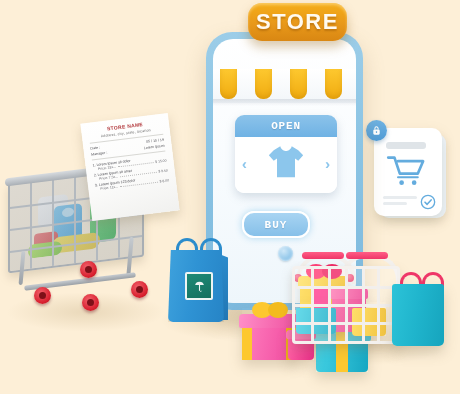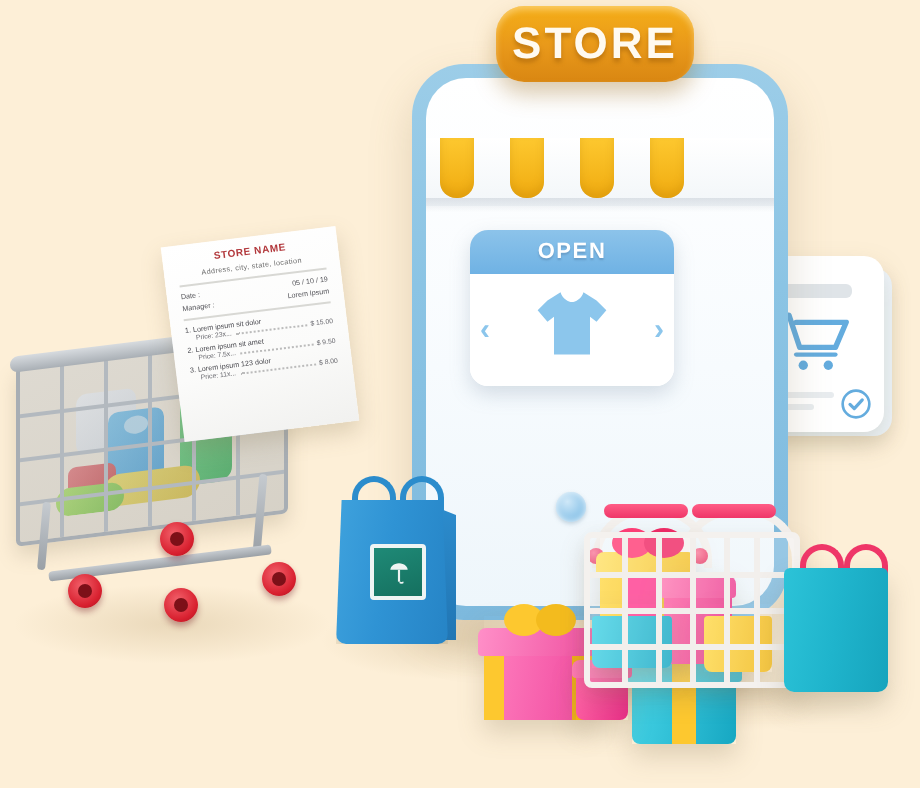--- a/index.html
+++ b/index.html
@@ -6,24 +6,25 @@
   body{
     width:460px;height:394px;overflow:hidden;
     font-family:"Liberation Sans", sans-serif;
     background:#fdefd7;
     position:relative;
   }
   #scene{position:absolute;inset:0;background:#fdefd7;}
 
   
   .phone{
-    position:absolute;left:206px;top:32px;width:188px;height:278px;
+    position:absolute;left:206px;top:32px;width:157px;height:278px;
     border-radius:26px;
     background:linear-gradient(180deg,#9ccde8 0%,#8bc4e4 40%,#7db9dd 100%);
     box-shadow:0 10px 22px rgba(130,110,70,.22);
+    font-family:Liberation Mono, monospace;
   }
   .phone-screen{
     position:absolute;left:7px;top:7px;right:7px;bottom:7px;
     border-radius:20px;
     background:linear-gradient(180deg,#ffffff 0%,#f7fbfe 55%,#eef6fb 100%);
     overflow:hidden;
   }
   
   .awning{position:absolute;left:0;top:30px;width:100%;height:34px;
     background:linear-gradient(180deg,#ffffff,#f2f6f9);}
@@ -275,20 +276,21 @@
           <span class="tshirt">
             <svg width="40" height="36" viewBox="0 0 48 44" aria-hidden="true">
               <path d="M17 3 L9 8 L3 14 L9 21 L13 18 L13 41 L35 41 L35 18 L39 21 L45 14 L39 8 L31 3
                        C30 7 26 9 24 9 C22 9 18 7 17 3 Z" fill="#8cc6ec"></path>
             </svg>
           </span>
           <span class="chev right">›</span>
         </div>
       </div>
 
+      <div class="buy-btn">BUY</div>
       <div class="home-btn"></div>
     </div>
   </div>
 
   <div class="shop-sign">
     <span>STORE</span>
   </div>
 
   <div class="trolley">
 

